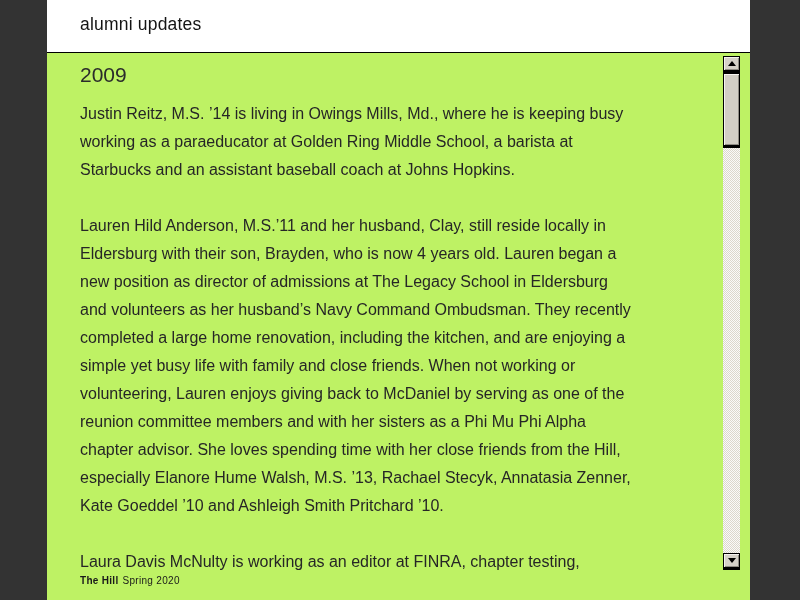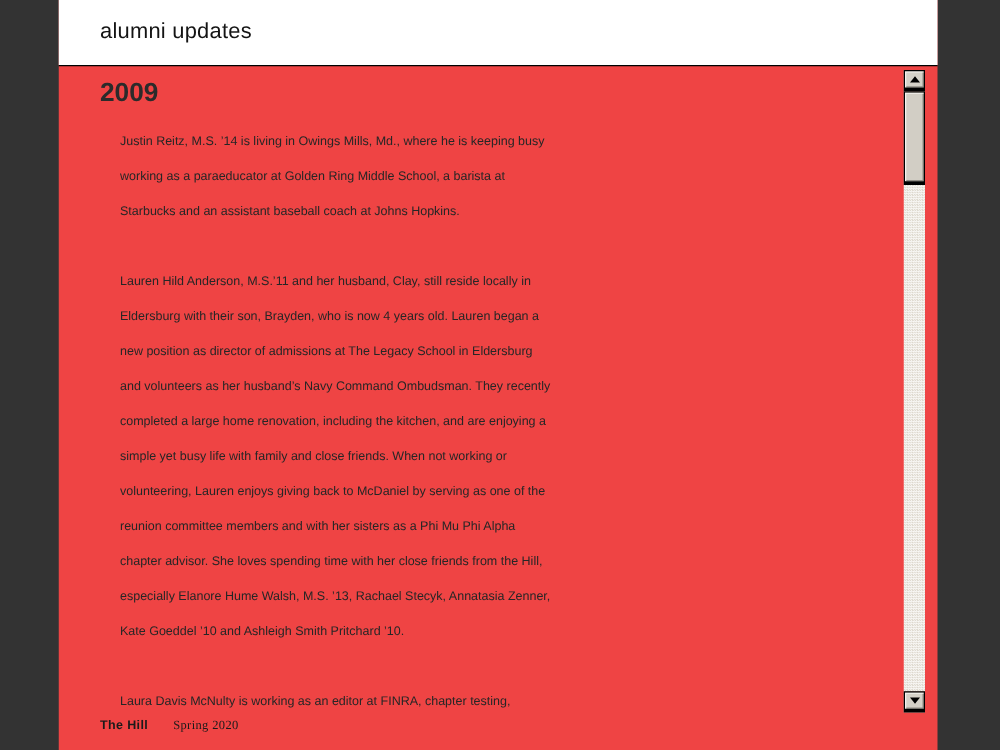--- a/index.html
+++ b/index.html
@@ -10,21 +10,21 @@
   }
   .stage {
     position: relative;
     width: 800px; height: 600px;
     background: #333333;
   }
   .page {
     position: absolute;
     left: 47px; top: 0;
     width: 703px; height: 600px;
-    background: #ef4444;
+    background: #bef264;
   }
   .page-header {
     position: absolute;
     left: 0; top: 0; right: 0;
     height: 52px;
     background: #ffffff;
   }
   .page-title {
     position: absolute;
     left: 33px; top: 14px;
@@ -42,44 +42,44 @@
   .content {
     position: absolute;
     left: 33px; top: 60px;
     width: 648px;
     color: #242424;
   }
   .year-heading {
     position: absolute;
     left: 0; top: 3px;
     font-size: 21px;
-    font-weight: 700;
+    font-weight: 400;
     color: #2b2b2b;
   }
   .paragraphs {
     position: absolute;
     left: 0; top: 40px;
     width: 648px;
   }
   .paragraphs p {
-    font-size: 10px;
+    font-size: 16px;
     line-height: 28px;
     color: #262626;
     white-space: pre-line;
-    margin: 0 0 28px 16px;
+    margin: 0 0 28px 0;
   }
   .page-footer {
     position: absolute;
     left: 33px; top: 575px;
     font-size: 10px;
     color: #1a1a1a;
     letter-spacing: 0.3px;
   }
   .pub-name { font-weight: 700; margin-top: 19px; }
-  .issue-label { font-weight: 400; margin-left: 20px; font-family: Liberation Serif, serif; }
+  .issue-label { font-weight: 400; margin-left: 4px; }
 
   
   .scrollbar {
     position: absolute;
     left: 676px; top: 56px;
     width: 17px; height: 514px;
     display: flex;
     flex-direction: column;
   }
   .sb-btn {

